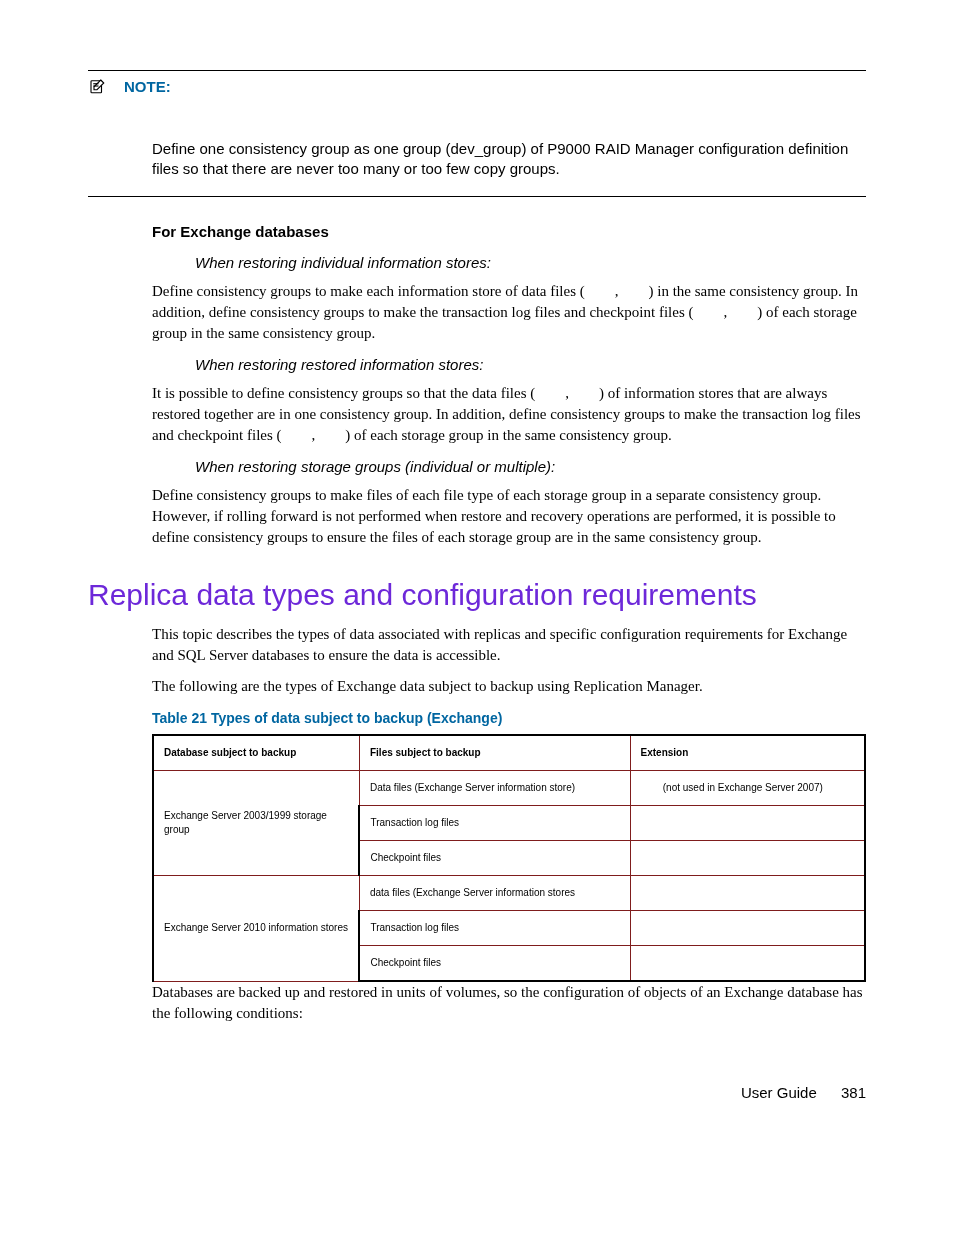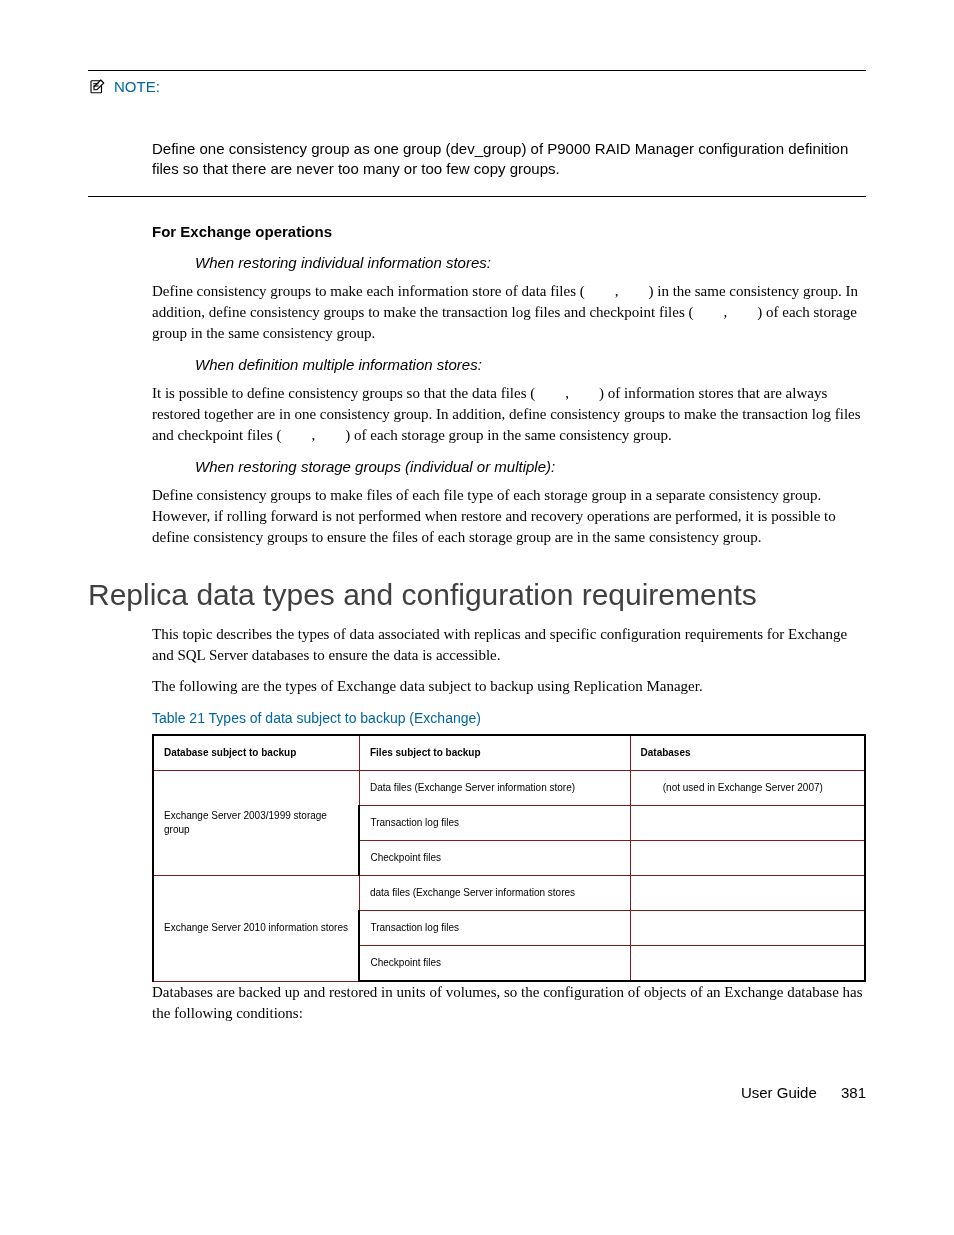--- a/index.html
+++ b/index.html
@@ -16,22 +16,23 @@
   }
   .note-block {
     border-top: 1px solid #000;
     border-bottom: 1px solid #000;
     padding: 6px 0;
     margin-bottom: 24px;
   }
   .note-header {
     display: flex;
     align-items: center;
-    gap: 8px;
+    gap: 18px;
     margin-bottom: 4px;
+    font-weight: bold;
   }
   .note-icon svg {
     width: 18px;
     height: 18px;
     display: block;
   }
   .note-label {
     color: #0066a1;
     font-size: 15px;
   }
@@ -57,33 +58,33 @@
     margin-left: 43px;
   }
   .para {
     margin-bottom: 10px;
     font-family: Liberation Serif, serif;
   }
   h1.section {
     font-family: Arial, Helvetica, sans-serif;
     font-weight: normal;
     font-size: 30px;
-    color: #404040;
+    color: #6d28d9;
     margin: 30px 0 12px 0;
   }
   h2.subsection {
     font-family: Arial, Helvetica, sans-serif;
     font-weight: normal;
     font-size: 22px;
     color: #0066a1;
     margin: 22px 0 10px 0;
   }
   .table-caption {
     color: #0066a1;
-    font-weight: normal;
+    font-weight: bold;
     font-size: 14px;
     margin: 12px 0 6px 0;
   }
   table.data {
     border-collapse: collapse;
     width: 100%;
     font-size: 10px;
   }
   table.data th, table.data td {
     border: 1px solid #7f1d1d;
@@ -127,45 +128,45 @@
           <line x1="7" y1="9" x2="14" y2="9"></line>
           <line x1="7" y1="12" x2="14" y2="12"></line>
         </svg>
       </span>
       <span class="note-label">NOTE:</span>
     </div>
     <div class="note-body">Define one consistency group as one group (dev_group) of P9000 RAID Manager configuration definition files so that there are never too many or too few copy groups.</div>
   </div>
 
   <div class="indented">
-    <div class="bold-sub">For Exchange operations</div>
+    <div class="bold-sub">For Exchange databases</div>
 
     <div class="italic-sub">When restoring individual information stores:</div>
     <div class="para">Define consistency groups to make each information store of data files (&nbsp;&nbsp;&nbsp;&nbsp;&nbsp;&nbsp;&nbsp;&nbsp;,&nbsp;&nbsp;&nbsp;&nbsp;&nbsp;&nbsp;&nbsp;&nbsp;) in the same consistency group. In addition, define consistency groups to make the transaction log files and checkpoint files (&nbsp;&nbsp;&nbsp;&nbsp;&nbsp;&nbsp;&nbsp;&nbsp;,&nbsp;&nbsp;&nbsp;&nbsp;&nbsp;&nbsp;&nbsp;&nbsp;) of each storage group in the same consistency group.</div>
 
-    <div class="italic-sub">When definition multiple information stores:</div>
+    <div class="italic-sub">When restoring restored information stores:</div>
     <div class="para">It is possible to define consistency groups so that the data files (&nbsp;&nbsp;&nbsp;&nbsp;&nbsp;&nbsp;&nbsp;&nbsp;,&nbsp;&nbsp;&nbsp;&nbsp;&nbsp;&nbsp;&nbsp;&nbsp;) of information stores that are always restored together are in one consistency group. In addition, define consistency groups to make the transaction log files and checkpoint files (&nbsp;&nbsp;&nbsp;&nbsp;&nbsp;&nbsp;&nbsp;&nbsp;,&nbsp;&nbsp;&nbsp;&nbsp;&nbsp;&nbsp;&nbsp;&nbsp;) of each storage group in the same consistency group.</div>
 
     <div class="italic-sub">When restoring storage groups (individual or multiple):</div>
     <div class="para">Define consistency groups to make files of each file type of each storage group in a separate consistency group. However, if rolling forward is not performed when restore and recovery operations are performed, it is possible to define consistency groups to ensure the files of each storage group are in the same consistency group.</div>
   </div>
 
   <h1 class="section">Replica data types and configuration requirements</h1>
   <div class="indented para">This topic describes the types of data associated with replicas and specific configuration requirements for Exchange and SQL Server databases to ensure the data is accessible.</div>
 
   <div class="indented para">The following are the types of Exchange data subject to backup using Replication Manager.</div>
 
   <div class="indented">
     <div class="table-caption">Table 21 Types of data subject to backup (Exchange)</div>
     <table class="data">
       <thead>
         <tr>
           <th style="width:29%">Database subject to backup</th>
           <th style="width:38%">Files subject to backup</th>
-          <th>Databases</th>
+          <th>Extension</th>
         </tr>
       </thead>
       <tbody>
         <tr>
           <td rowspan="3">Exchange Server 2003/1999 storage group</td>
           <td>Data files (Exchange Server information store)</td>
           <td>&nbsp;&nbsp;&nbsp;&nbsp;&nbsp;&nbsp;&nbsp;&nbsp;(not used in Exchange Server 2007)</td>
         </tr>
         <tr>
           <td>Transaction log files</td>

